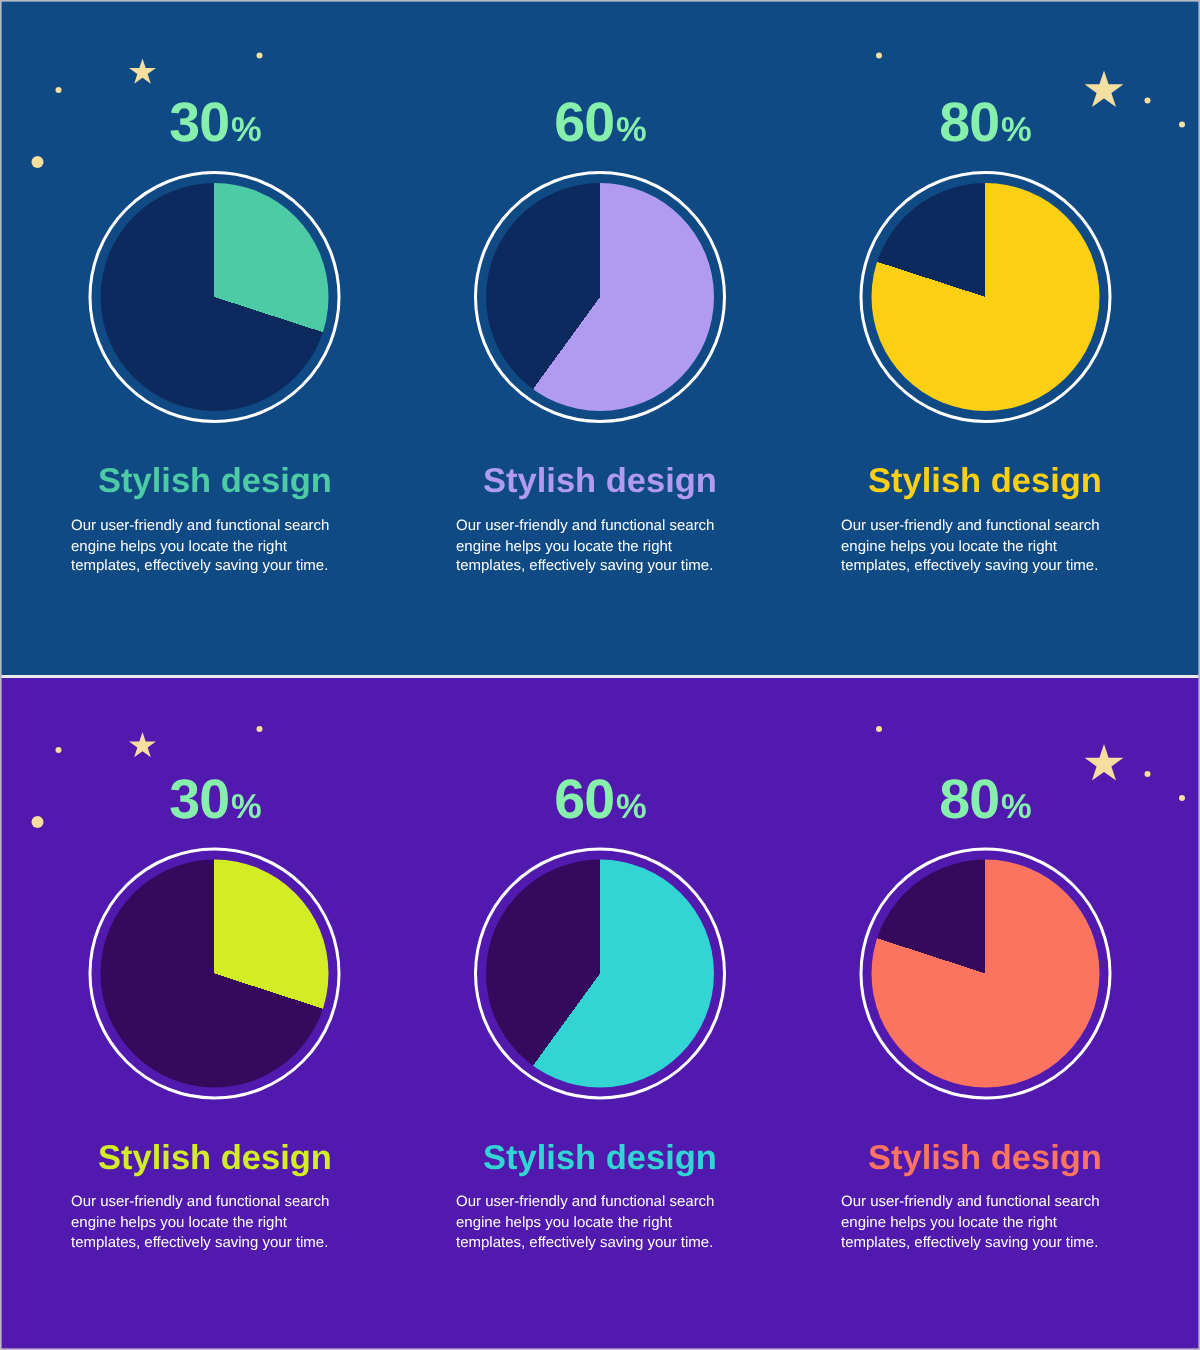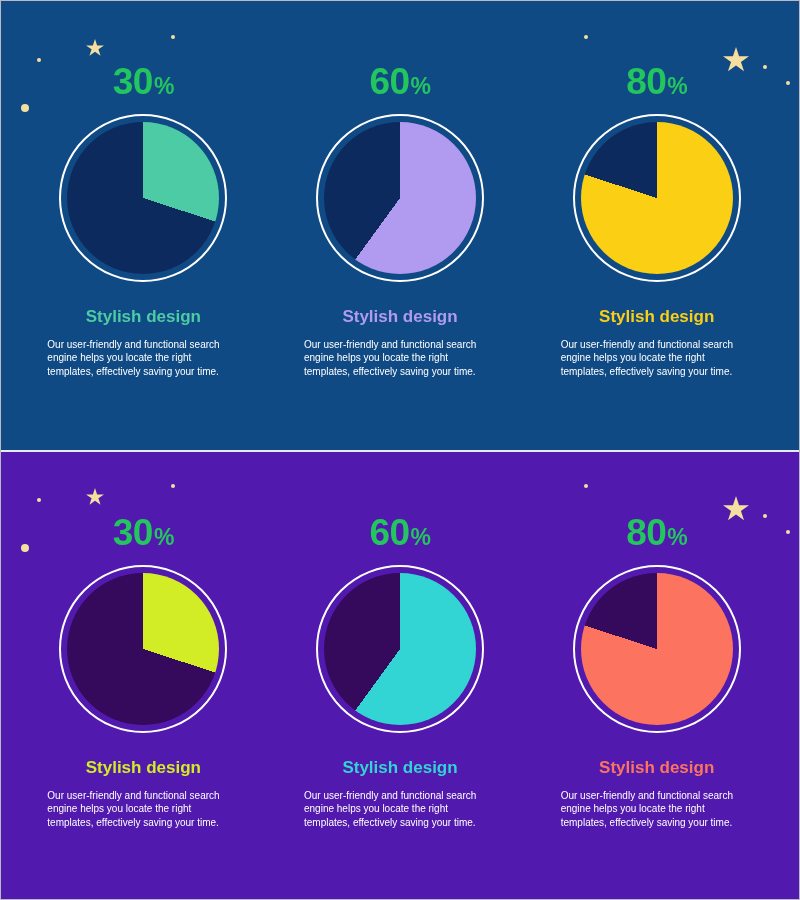--- a/index.html
+++ b/index.html
@@ -58,21 +58,21 @@
   .column {
     flex: 1 1 33.33%;
     display: flex;
     flex-direction: column;
     align-items: center;
     box-sizing: border-box;
     padding: 0 8px;
   }
   .pct {
     margin-top: 62px;
-    color: #22c55e;
+    color: #86efac;
     font-weight: bold;
     font-size: 37px;
     letter-spacing: -0.5px;
     line-height: 1;
     display: flex;
     align-items: baseline;
   }
   .pct-sign {
     font-size: 23px;
     font-weight: bold;
@@ -94,21 +94,21 @@
   .pie {
     position: absolute;
     left: 8px;
     top: 8px;
     width: 152px;
     height: 152px;
     border-radius: 50%;
   }
   .heading {
     margin-top: 26px;
-    font-size: 17px;
+    font-size: 23px;
     font-weight: bold;
     line-height: 1.1;
   }
   .body-text {
     margin-top: 11px;
     color: #ffffff;
     font-size: 10px;
     line-height: 1.35;
     text-align: left;
     max-width: 192px;

